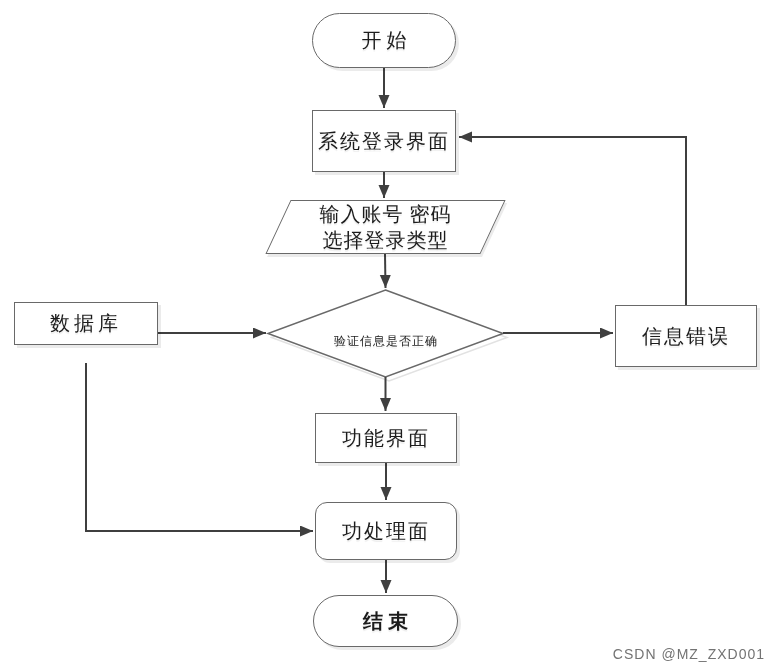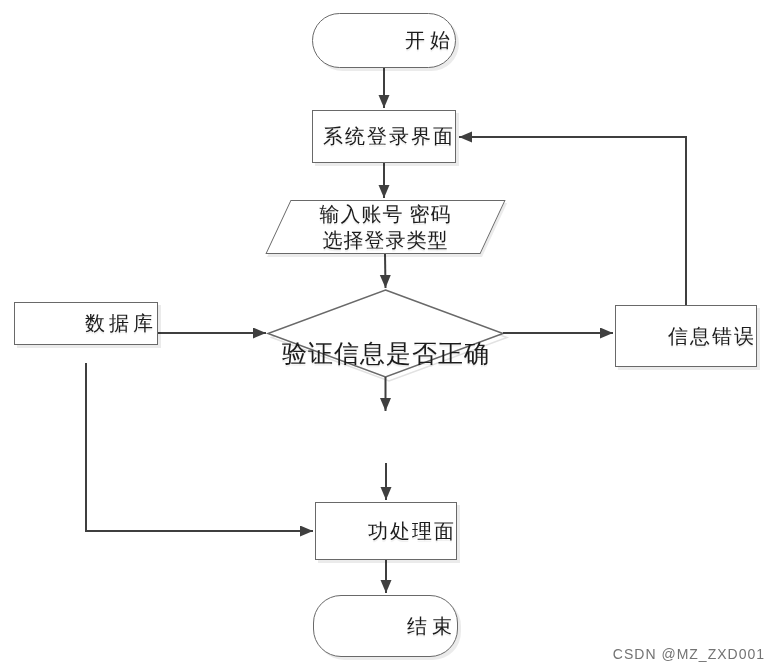--- a/index.html
+++ b/index.html
@@ -22,21 +22,21 @@
     height: 670px;
     z-index: 0;
   }
   .node {
     position: absolute;
     box-sizing: border-box;
     background: #ffffff;
     border: 1.5px solid #696969;
     display: flex;
     align-items: center;
-    justify-content: flex-end;
+    justify-content: center;
     font-size: 20px;
     color: #1c1c1c;
     letter-spacing: 2px;
     text-align: center;
     z-index: 1;
     box-shadow: 3px 3px 0 rgba(0,0,0,0.08);
     text-shadow: 0 2px 1px rgba(0,0,0,0.07);
     white-space: nowrap;
   }
   .terminator {
@@ -64,50 +64,50 @@
     justify-content: center;
     font-size: 20px;
     color: #1c1c1c;
     letter-spacing: 1px;
     line-height: 26px;
     text-shadow: 0 2px 1px rgba(0,0,0,0.07);
     white-space: nowrap;
   }
   .diamond-label {
     position: absolute;
-    left: 275px; top: 340px;
+    left: 275px; top: 328px;
     width: 222px; height: 27px;
     display: flex;
     align-items: center;
     justify-content: center;
-    font-size: 25px;
+    font-size: 12px;
     color: #1c1c1c;
     letter-spacing: 1px;
     z-index: 2;
     text-shadow: 0 2px 1px rgba(0,0,0,0.07);
     white-space: nowrap;
   }
   .watermark {
     position: absolute;
     right: 4px;
     bottom: 8px;
     font-family: "Liberation Sans", "DejaVu Sans", sans-serif;
     font-size: 14px;
     color: #737373;
     letter-spacing: 1px;
     z-index: 3;
   }
   
   .n-start    { left: 312px; top: 13px;  width: 144px; height: 55px; }
-  .n-login    { left: 312px; top: 110px; width: 144px; height: 53px; }
+  .n-login    { left: 312px; top: 110px; width: 144px; height: 62px; }
   .n-database { left: 14px;  top: 302px; width: 144px; height: 43px; letter-spacing: 4px; }
   .n-error    { left: 615px; top: 305px; width: 142px; height: 62px; }
   .n-function { left: 315px; top: 413px; width: 142px; height: 50px; }
-  .n-process  { left: 315px; top: 502px; width: 142px; height: 58px; }
-  .n-end      { left: 313px; top: 595px; width: 145px; height: 62px; }
+  .n-process  { left: 315px; top: 502px; width: 142px; height: 58px; border-radius: 12px; }
+  .n-end      { left: 313px; top: 595px; width: 145px; height: 52px; font-weight: bold; }
 
   svg .edge {
     stroke: #3f3f3f;
     stroke-width: 2;
     fill: none;
   }
 </style>
 </head>
 <body>
 
@@ -153,20 +153,23 @@
   <div class="diamond-label">验证信息是否正确</div>
 
   <div class="node n-database">
     <span>数据库</span>
   </div>
 
   <div class="node n-error">
     <span>信息错误</span>
   </div>
 
+  <div class="node n-function">
+    <span>功能界面</span>
+  </div>
 
   <div class="node n-process">
     <span>功处理面</span>
   </div>
 
   <div class="node terminator n-end">
     <span class="lbl">结束</span>
   </div>
 
   <div class="watermark">CSDN @MZ_ZXD001</div>

